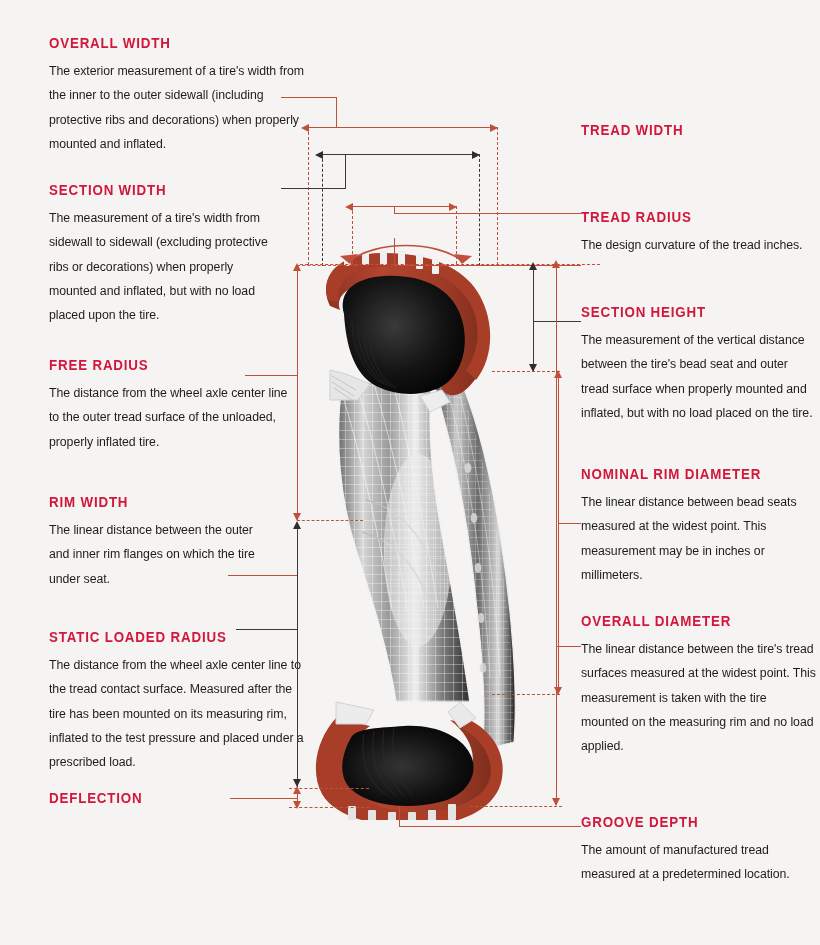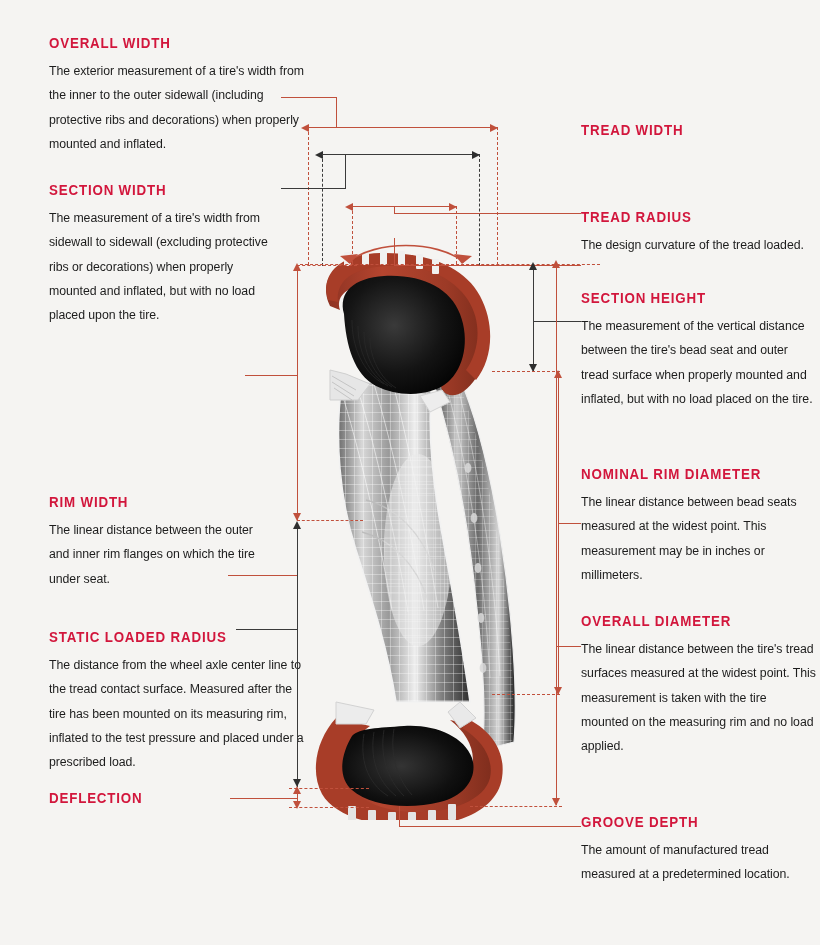--- a/index.html
+++ b/index.html
@@ -67,20 +67,24 @@
   <div class="block col-left" style="top:36px;">
     <h3>OVERALL WIDTH</h3>
     <p>The exterior measurement of a tire's width from the inner to the outer sidewall (including protective ribs and decorations) when properly mounted and inflated.</p>
   </div>
 
   <div class="block col-left" style="top:183px; width:226px;">
     <h3>SECTION WIDTH</h3>
     <p>The measurement of a tire's width from sidewall to sidewall (excluding protective ribs or decorations) when properly mounted and inflated, but with no load placed upon the tire.</p>
   </div>
 
+  <div class="block col-left" style="top:358px; width:246px;">
+    <h3>FREE RADIUS</h3>
+    <p>The distance from the wheel axle center line to the outer tread surface of the unloaded, properly inflated tire.</p>
+  </div>
 
   <div class="block col-left" style="top:495px; width:220px;">
     <h3>RIM WIDTH</h3>
     <p>The linear distance between the  outer and inner rim flanges on which the tire under seat.</p>
   </div>
 
   <div class="block col-left" style="top:630px; width:256px;">
     <h3>STATIC LOADED RADIUS</h3>
     <p>The distance from the wheel axle center line to the tread contact surface. Measured after the tire has been mounted on its measuring rim, inflated to the test pressure and placed under a prescribed load.</p>
   </div>
@@ -88,24 +92,24 @@
   <div class="block col-left" style="top:791px; width:258px;">
     <h3>DEFLECTION</h3>
   </div>
 
   <div class="block col-right" style="top:123px;">
     <h3>TREAD WIDTH</h3>
   </div>
 
   <div class="block col-right" style="top:202px;margin-top:8px;">
     <h3>TREAD RADIUS</h3>
-    <p>The design curvature of the tread loaded.</p>
-  </div>
-
-  <div class="block col-right" style="top:291px;">
+    <p>The design curvature of the tread inches.</p>
+  </div>
+
+  <div class="block col-right" style="top:305px;">
     <h3>SECTION HEIGHT</h3>
     <p>The measurement of the vertical distance between the tire's bead seat and outer tread surface when properly mounted and inflated, but with no load placed on the tire.</p>
   </div>
 
   <div class="block col-right" style="top:467px;">
     <h3>NOMINAL RIM DIAMETER</h3>
     <p>The linear distance between bead seats measured at the widest point. This measurement may be in inches or millimeters.</p>
   </div>
 
   <div class="block col-right" style="top:614px;">

